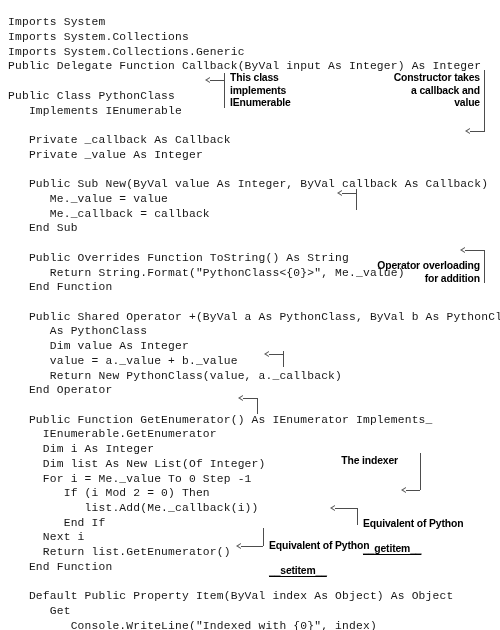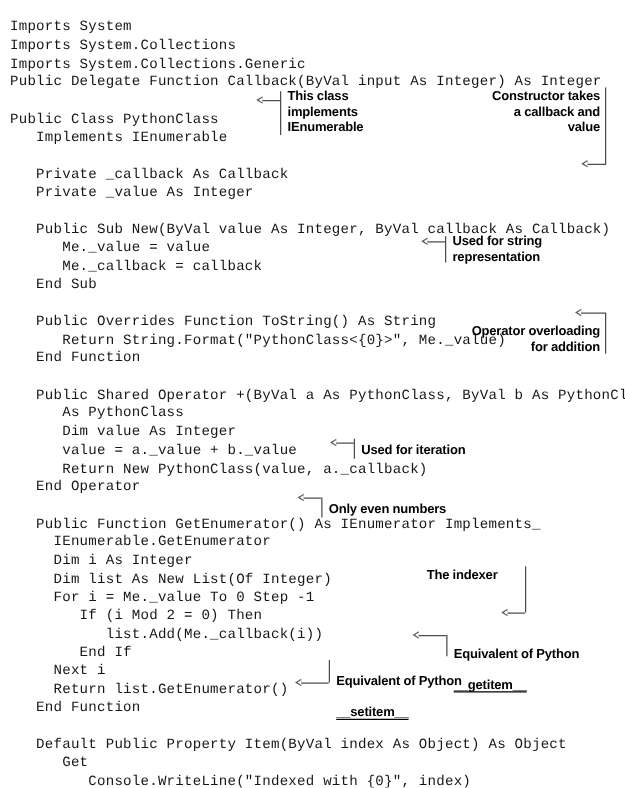--- a/index.html
+++ b/index.html
@@ -66,38 +66,34 @@
   <div class="note right" style="left:372px;top:72px;width:108px;">Constructor takes
 a callback and
 value</div>
   <div class="vbar" style="left:484px;top:70px;height:62px;"></div>
   <div class="hbar" style="left:470px;top:131px;width:14px;"></div>
   <div class="arrow" style="left:465px;top:128px;"></div>
 
   <div class="arrow" style="left:337px;top:190px;"></div>
   <div class="hbar" style="left:342px;top:193px;width:14px;"></div>
   <div class="vbar" style="left:356px;top:189px;height:21px;"></div>
-  <div class="note left" style="left:362px;top:188px;width:118px;">Used for string
-representation</div>
 
   <div class="arrow" style="left:460px;top:247px;"></div>
   <div class="hbar" style="left:465px;top:250px;width:19px;"></div>
   <div class="vbar" style="left:484px;top:250px;height:33px;"></div>
   <div class="note right" style="left:358px;top:260px;width:122px;">Operator overloading
 for addition</div>
 
   <div class="arrow" style="left:264px;top:351px;"></div>
   <div class="hbar" style="left:269px;top:354px;width:14px;"></div>
   <div class="vbar" style="left:283px;top:351px;height:16px;"></div>
-  <div class="note left" style="left:289px;top:355px;width:110px;">Used for iteration</div>
 
   <div class="arrow" style="left:238px;top:395px;"></div>
   <div class="hbar" style="left:243px;top:398px;width:14px;"></div>
   <div class="vbar" style="left:257px;top:398px;height:16px;"></div>
-  <div class="note left" style="left:263px;top:402px;width:112px;">Only even numbers</div>
 
   <div class="note right" style="left:314px;top:455px;width:84px;">The indexer</div>
   <div class="vbar" style="left:420px;top:453px;height:37px;"></div>
   <div class="hbar" style="left:406px;top:490px;width:14px;"></div>
   <div class="arrow" style="left:401px;top:487px;"></div>
 
   <div class="arrow" style="left:330px;top:505px;"></div>
   <div class="hbar" style="left:335px;top:508px;width:22px;"></div>
   <div class="vbar" style="left:357px;top:508px;height:17px;"></div>
   <div class="note left" style="left:363px;top:505px;width:130px;">

